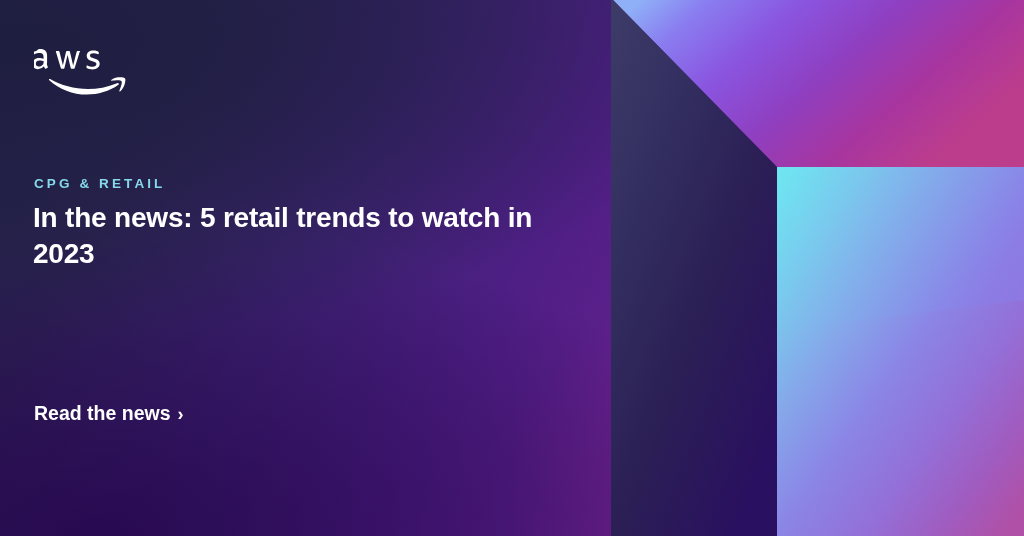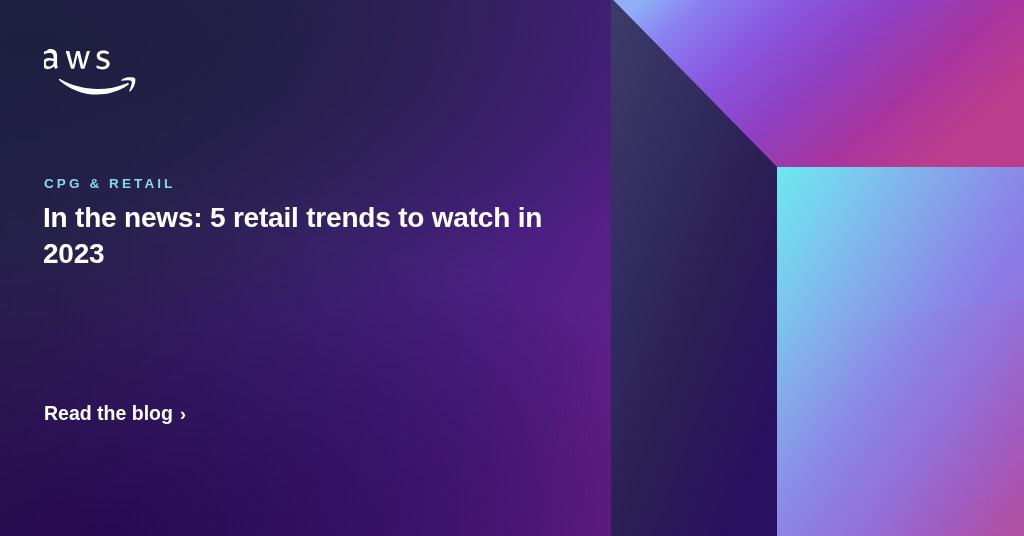--- a/index.html
+++ b/index.html
@@ -47,21 +47,21 @@
     position: absolute;
     top: 0;
     left: 0;
     width: 1024px;
     height: 536px;
   }
 
   
   .content {
     position: absolute;
-    left: 43px;
+    left: 33px;
     top: 0;
     width: 560px;
     height: 388px;
   }
 
   .logo {
     position: absolute;
     top: 40px;
     left: 1px;
     width: 98px;
@@ -179,18 +179,18 @@
         <path d="M88.7 49.6C80.1 56 67.6 59.4 56.8 59.4c-15.1 0-28.7-5.6-39-14.9-.8-.73-.09-1.73.87-1.16 11.1 6.46 24.9 10.36 39.1 10.36 9.6 0 20.2-2 29.9-6.12 1.46-.62 2.68.96 1.23 2.02z" transform="translate(-2,-3) scale(0.97)"></path>
         <path d="M92.3 45.5c-1.1-1.41-7.3-.67-10.1-.34-.84.1-.97-.63-.21-1.16 4.94-3.47 13.04-2.47 13.98-1.31.95 1.17-.25 9.29-4.88 13.17-.71.6-1.39.28-1.07-.51 1.04-2.61 3.38-8.45 2.28-9.85z" transform="translate(-2,-3) scale(0.97)"></path>
       </g>
     </svg>
 
     <div class="eyebrow">CPG &amp; RETAIL</div>
 
     <h1 class="headline">In the news: 5 retail trends to watch in 2023</h1>
 
     <a class="cta" href="#">
-      <span>Read the blog</span>
+      <span>Read the news</span>
       <span class="chev">›</span>
     </a>
 
   </div>
 </div>
 
 </body></html>

